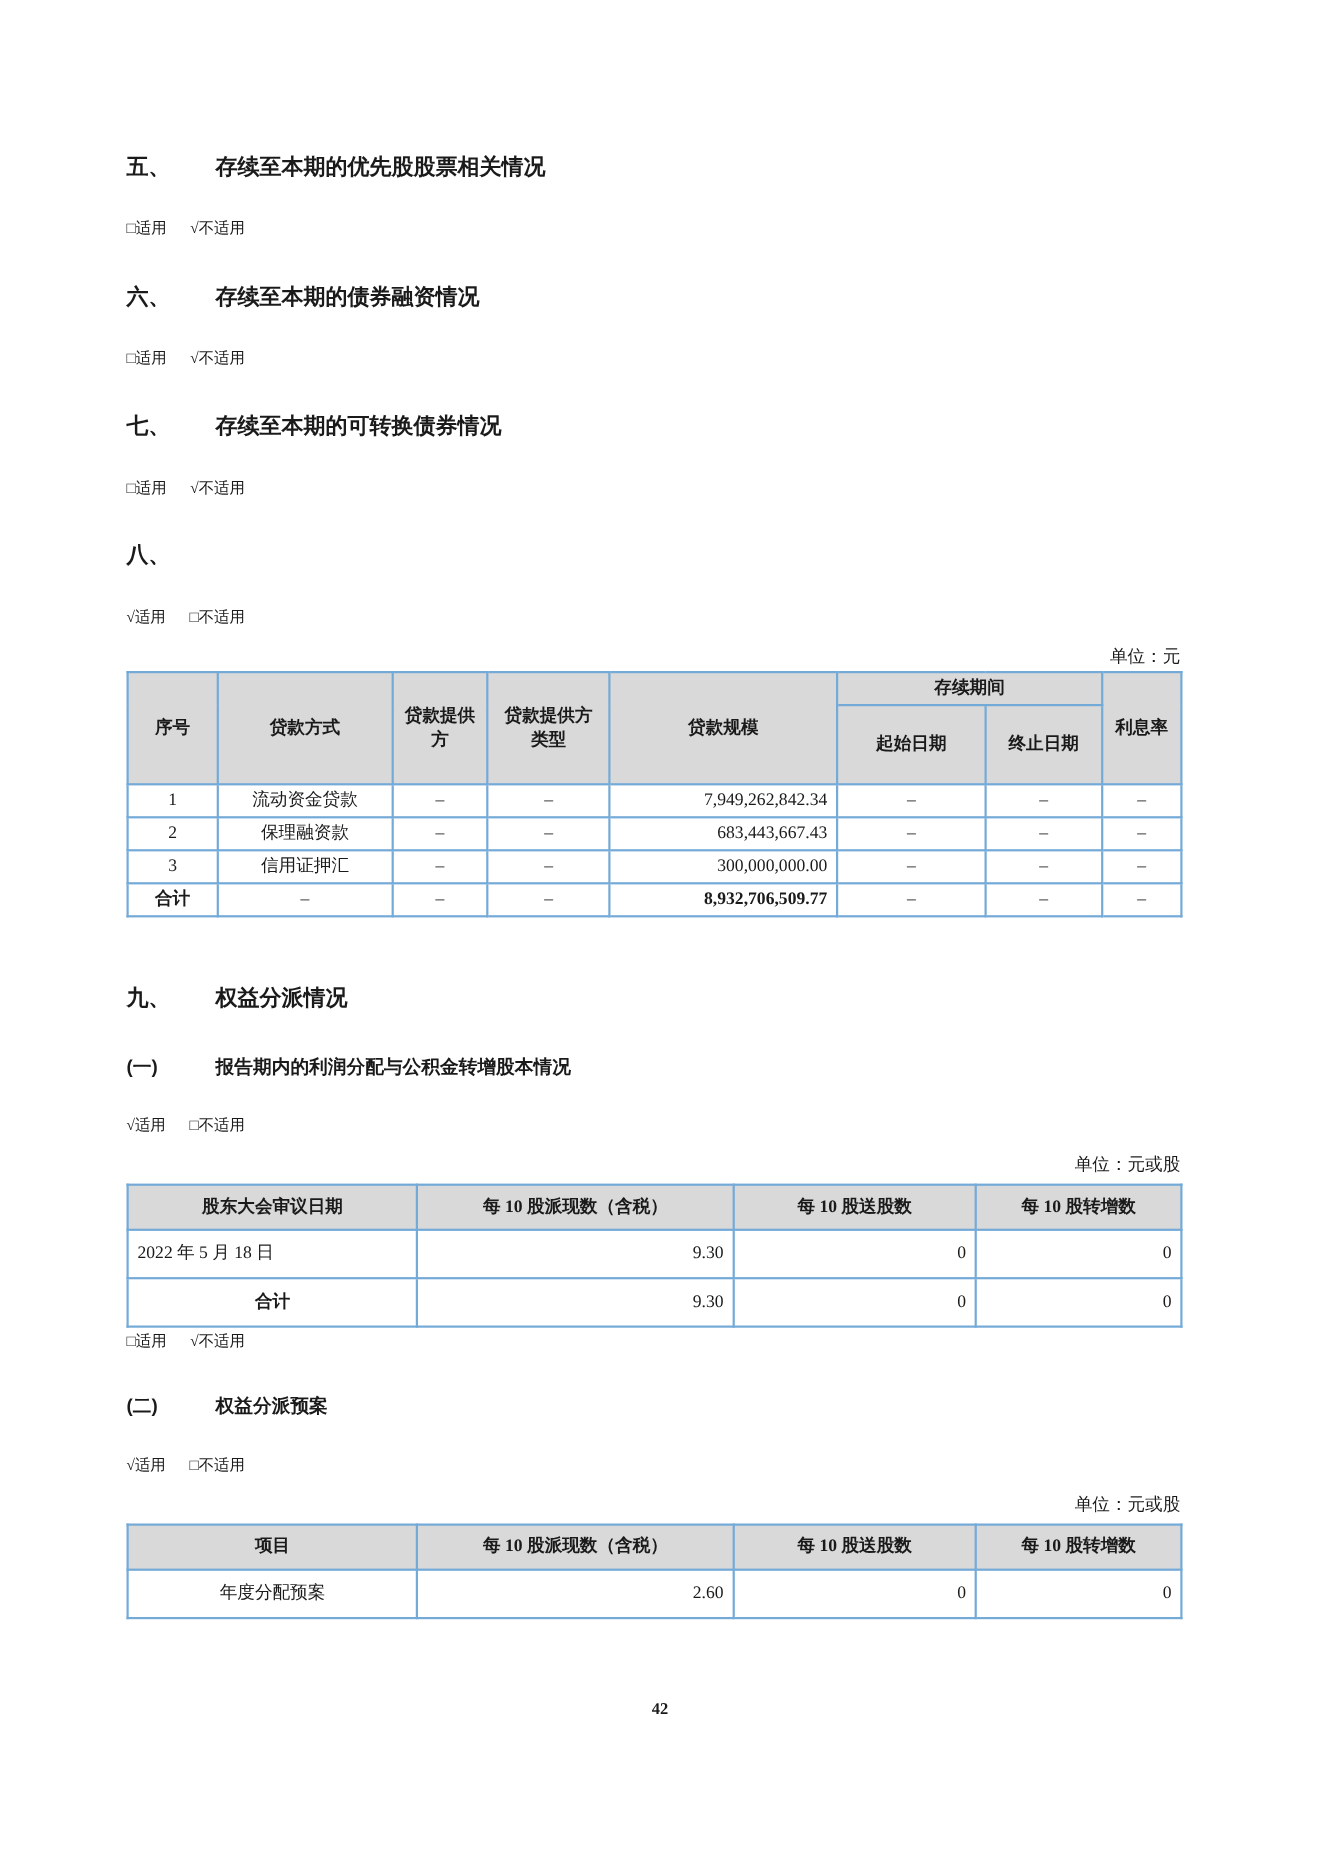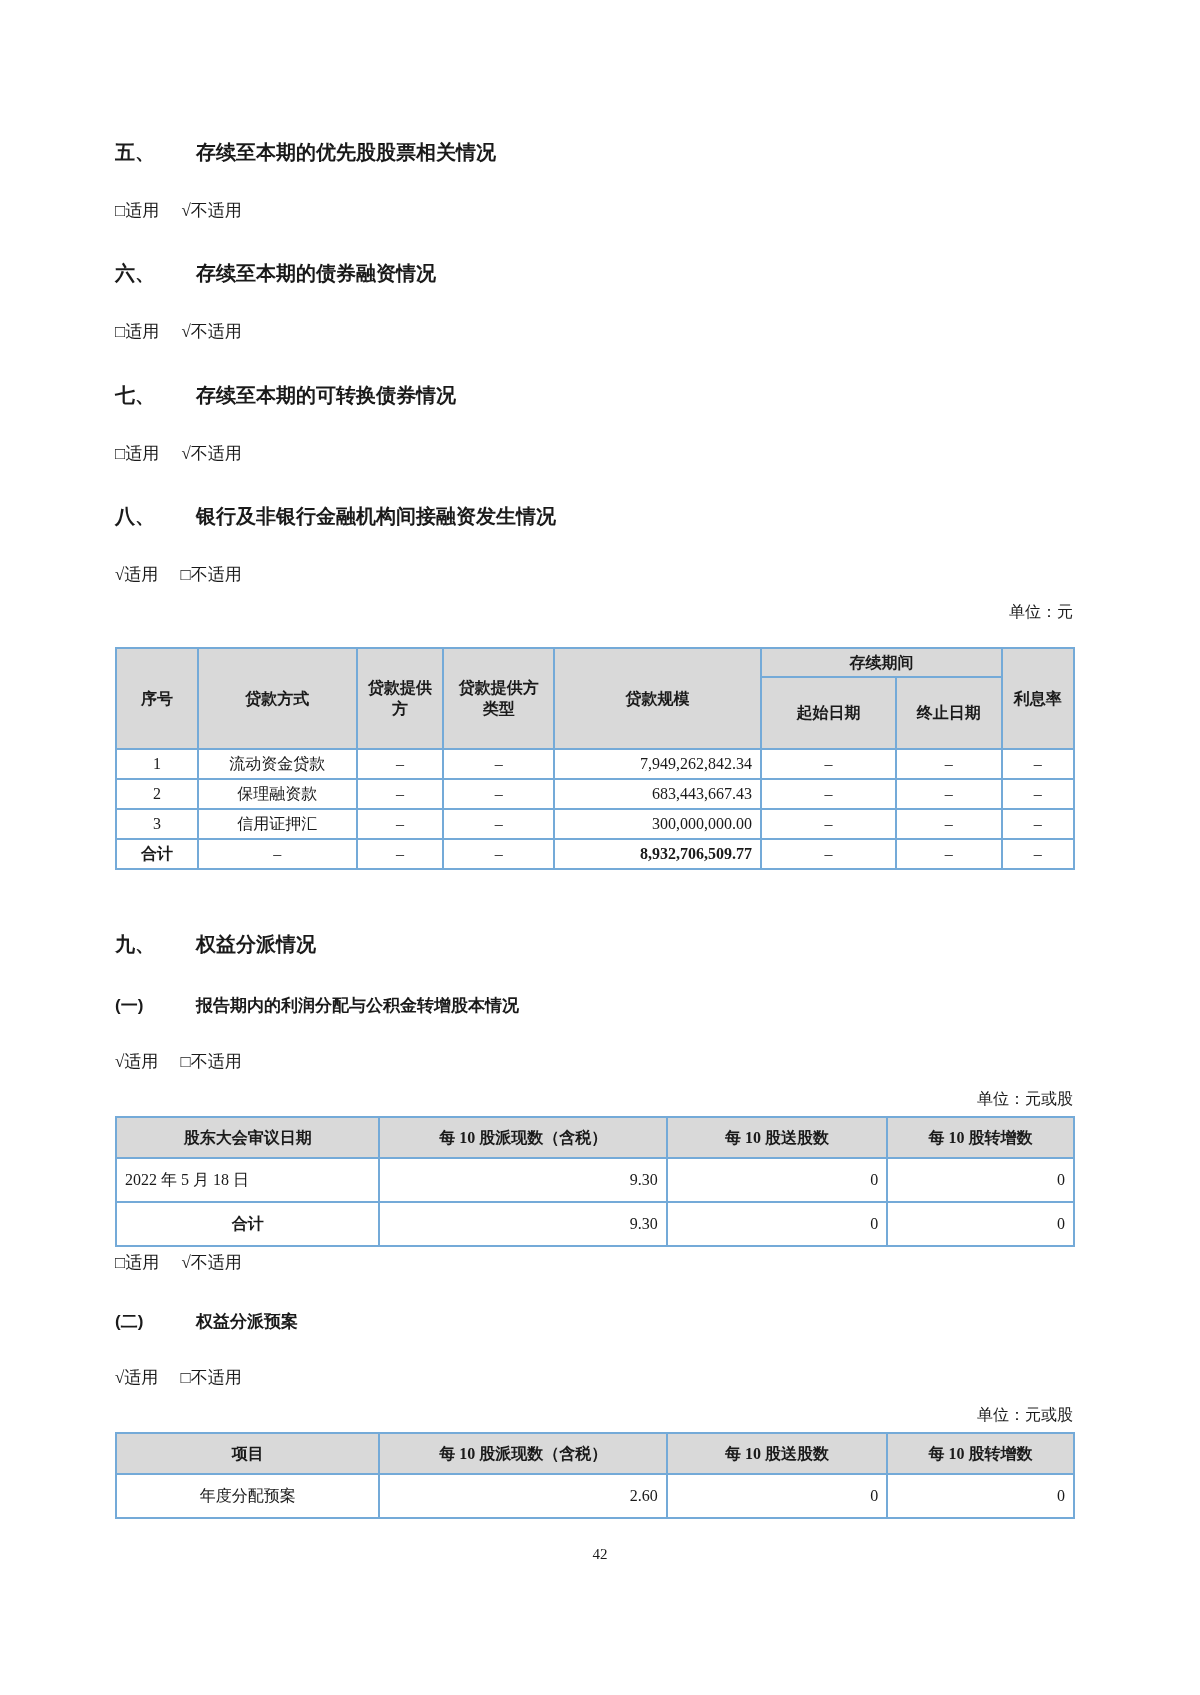--- a/index.html
+++ b/index.html
@@ -17,21 +17,21 @@
     display:flex;
   }
   .sec-heading .sec-num { display:inline-block; width:81px; flex:0 0 81px; }
   .sub-heading {
     font-family:"Liberation Sans","DejaVu Sans",sans-serif;
     font-weight:bold; font-size:17px; line-height:1.25;
     display:flex;
   }
   .sub-heading .sec-num { display:inline-block; width:81px; flex:0 0 81px; }
 
-  .checkline { font-size:17px; line-height:1.2; }
+  .checkline { font-size:14px; line-height:1.2; }
   .checkline span { margin-right:18px; }
 
   .unit-line { font-size:16px; text-align:right; padding-right:2px; }
 
   table { border-collapse:collapse; width:960px; table-layout:fixed; }
   th, td {
     border:2px solid #74aad8;
     font-size:16px; line-height:1.35;
     padding:3px 8px;
     word-break:break-all;
@@ -44,35 +44,35 @@
 
   #loan-table thead tr.top-row th { height:28px; }
   #loan-table thead tr.sub-row th { height:72px; }
   #loan-table td { height:30px; }
   #dividend-table th, #plan-table th { height:41px; }
   #dividend-table td, #plan-table td { height:44px;border-radius:11px; }
 
   
   .mt-chk   { margin-top:36px; }
   .mt-sec   { margin-top:40px; }
-  .mt-unit1 { margin-top:16px; margin-bottom:24px; }
+  .mt-unit1 { margin-top:16px; margin-bottom:2px; }
   .mt-nine  { margin-top:62px; }
   .mt-sub   { margin-top:38px; }
   .mt-unit2 { margin-top:16px; margin-bottom:6px; }
   .mt-exec  { margin-top:12px; }
   .mt-exec-chk { margin-top:6px; }
 
   .exec-note {
     font-family:"Liberation Sans","DejaVu Sans",sans-serif;
     font-weight:bold; font-size:17px; line-height:1.4;
   }
 
   .page-number {
     position:absolute; left:0; right:0; top:1546px;
-    text-align:center; font-size:15px;
+    text-align:center; font-size:15px;font-weight:bold;
   }
 </style>
 </head>
 <body>
 
 <div class="content">
 
   <div class="sec-heading">
     <span class="sec-num">五、</span>
     <span>存续至本期的优先股股票相关情况</span>
@@ -95,21 +95,20 @@
     <span class="sec-num">七、</span>
     <span>存续至本期的可转换债券情况</span>
   </div>
   <p class="checkline mt-chk">
     <span>□适用</span>
     <span>√不适用</span>
   </p>
 
   <div class="sec-heading mt-sec">
     <span class="sec-num">八、</span>
-    <span>银行及非银行金融机构间接融资发生情况</span>
   </div>
   <p class="checkline mt-chk">
     <span>√适用</span>
     <span>□不适用</span>
   </p>
 
   <p class="unit-line mt-unit1">单位：元</p>
 
   <table id="loan-table">
     <colgroup>

